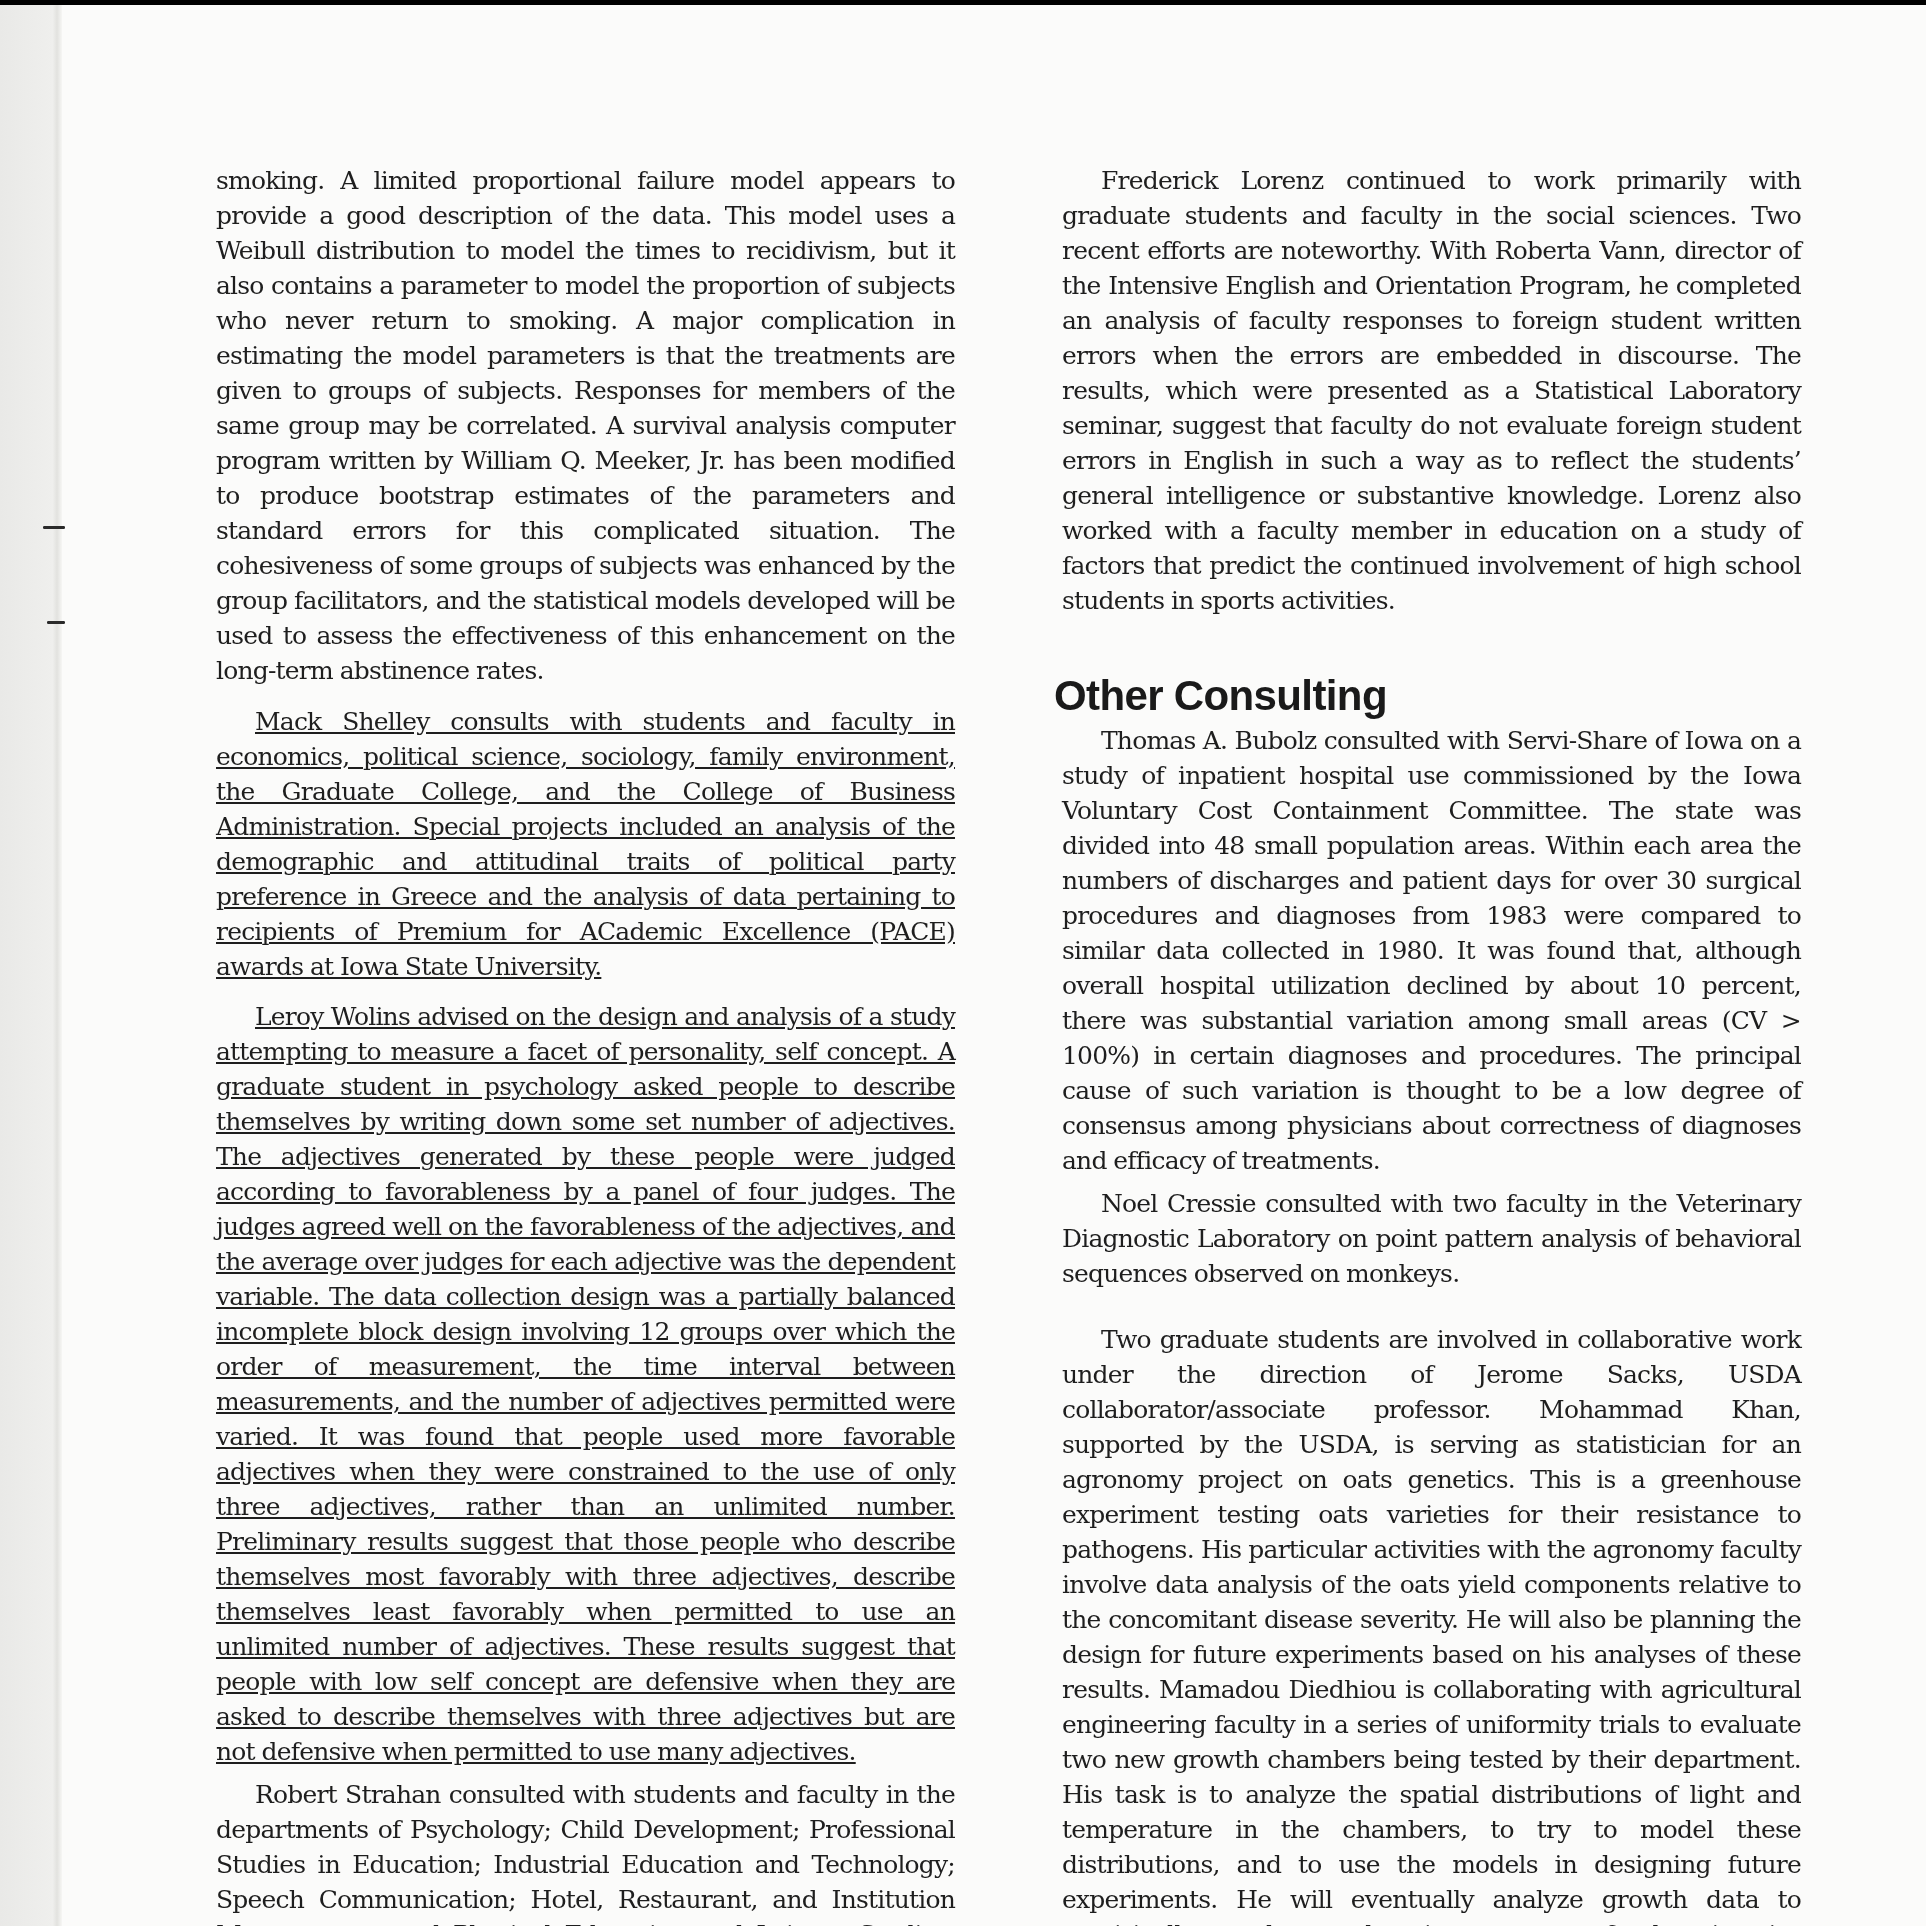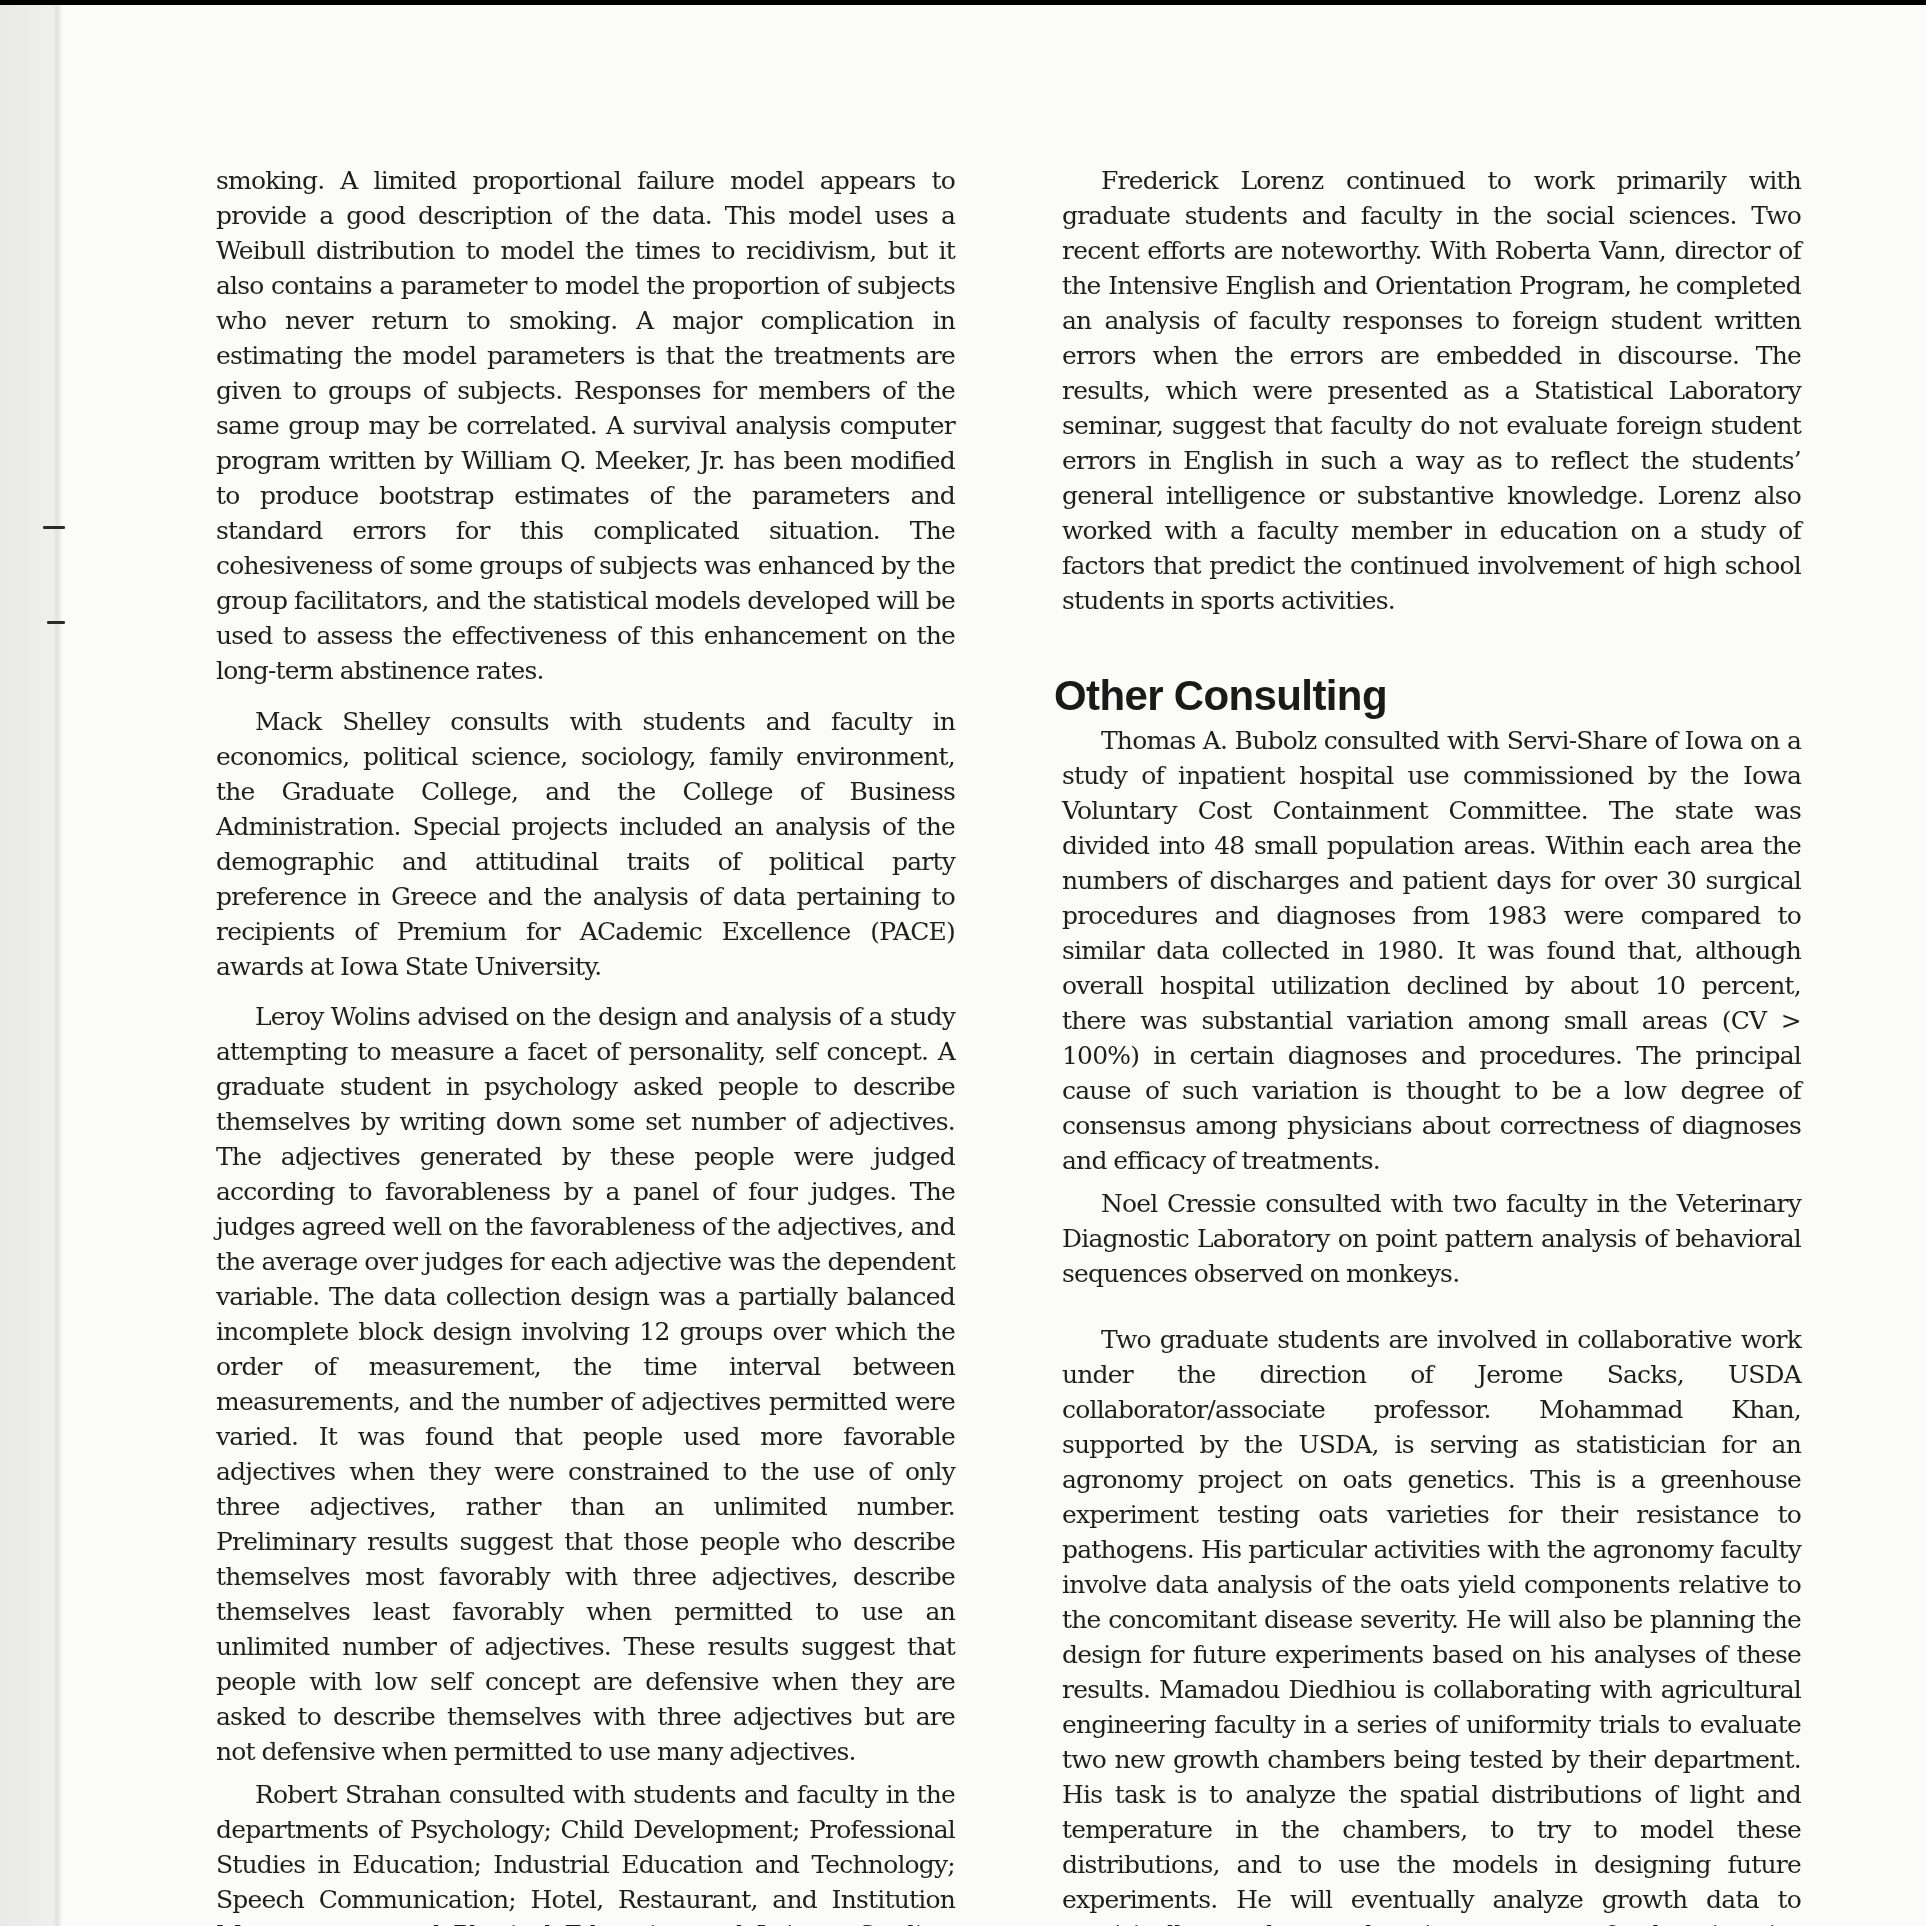--- a/index.html
+++ b/index.html
@@ -49,21 +49,21 @@
       letter-spacing: -0.8px;
       word-spacing: -0.4px;
     }
     .col-left { left: 208px; }
     .col-right { left: 1054px; }
     .para {
       margin: 8px;
       text-indent: 39px;
     }
     .para.no-indent { text-indent: 0; }
-    .para.gap-before { margin-top: 15.4px; }
+    .para.gap-before { margin-top: 15.4px; text-decoration: underline; }
     .para.big-gap-before { margin-top: 31px; }
     .section-heading {
       font-family: "Liberation Sans", "DejaVu Sans", sans-serif;
       font-weight: bold;
       font-size: 42px;
       line-height: 39px;
       letter-spacing: -0.6px;
       color: #1a1a1a;
       margin: 58px 0 3.9px 0;
       text-align: left;

